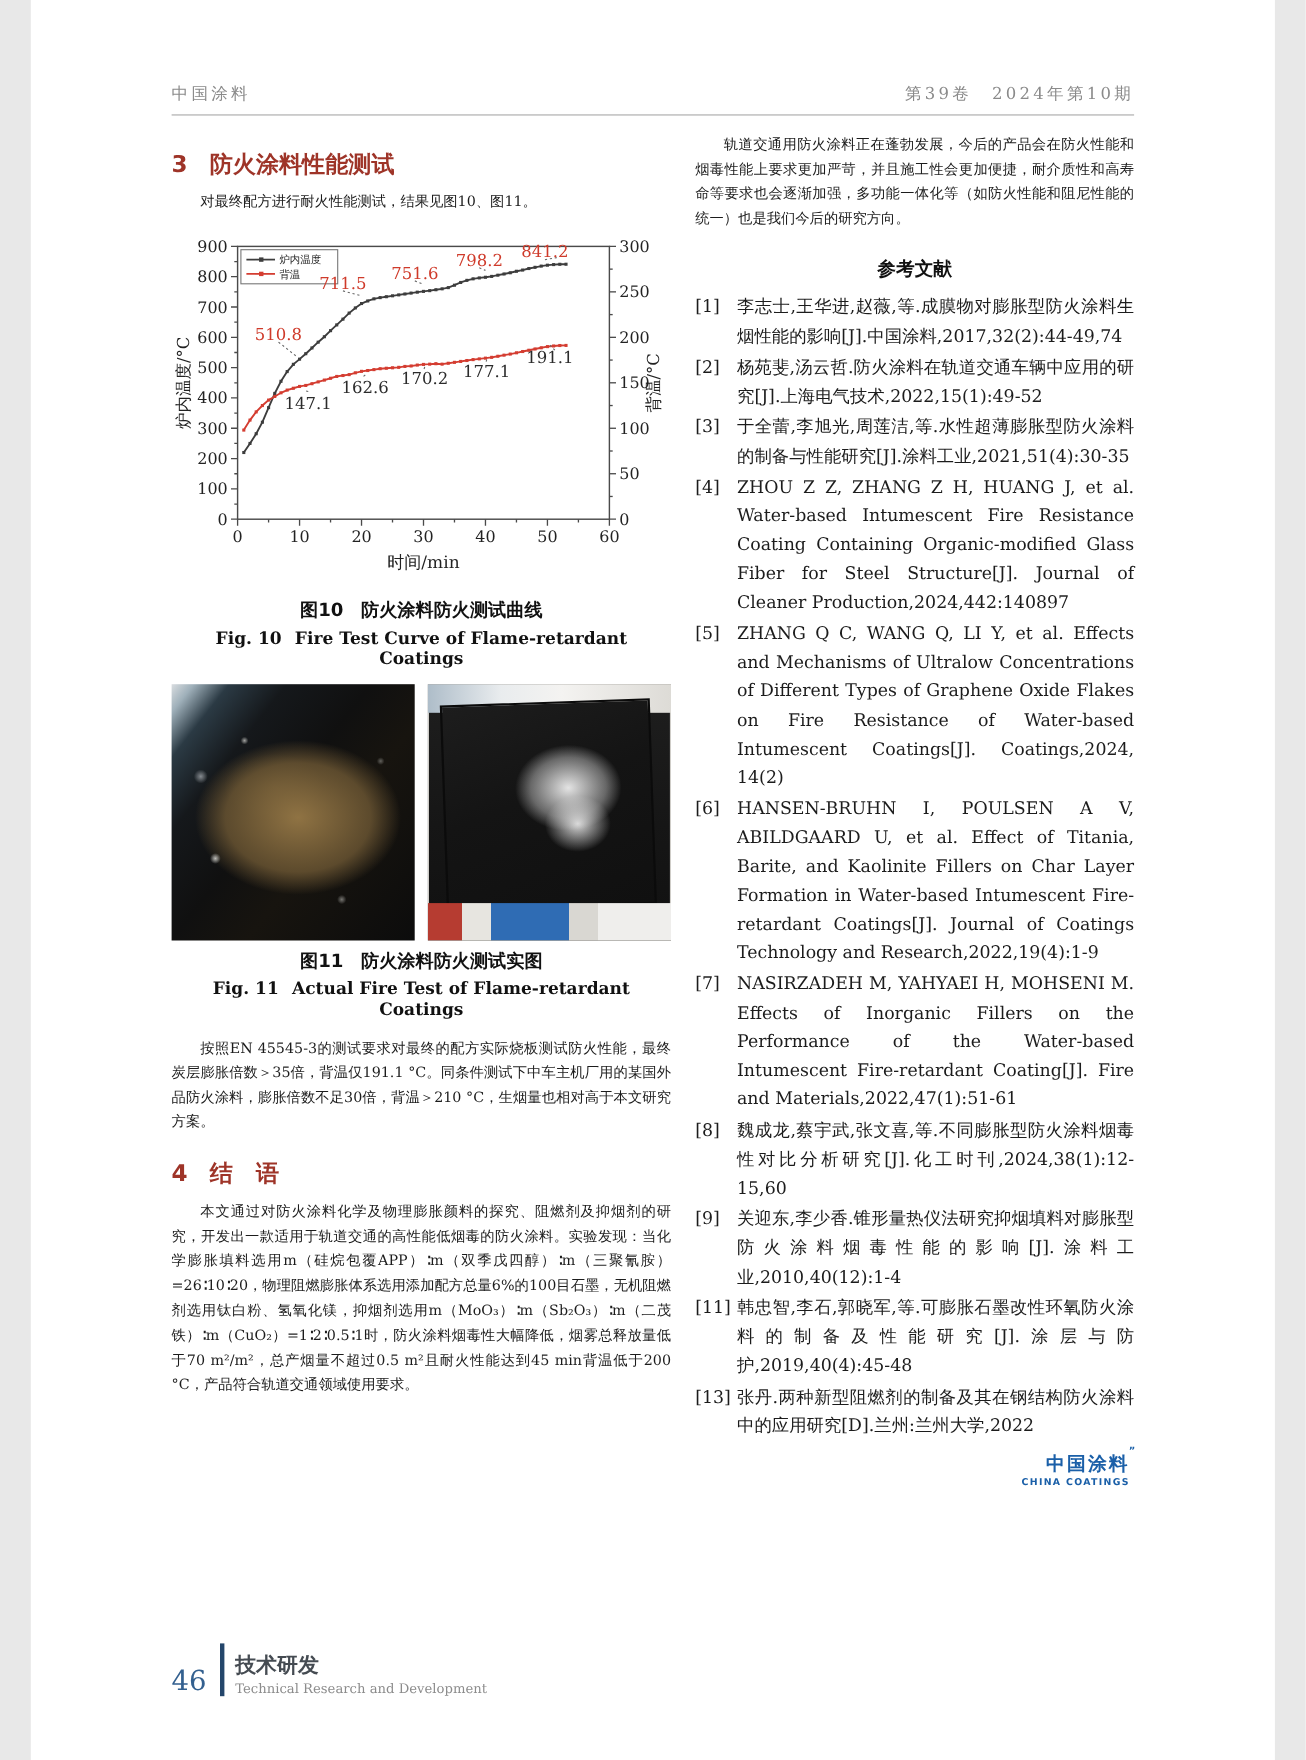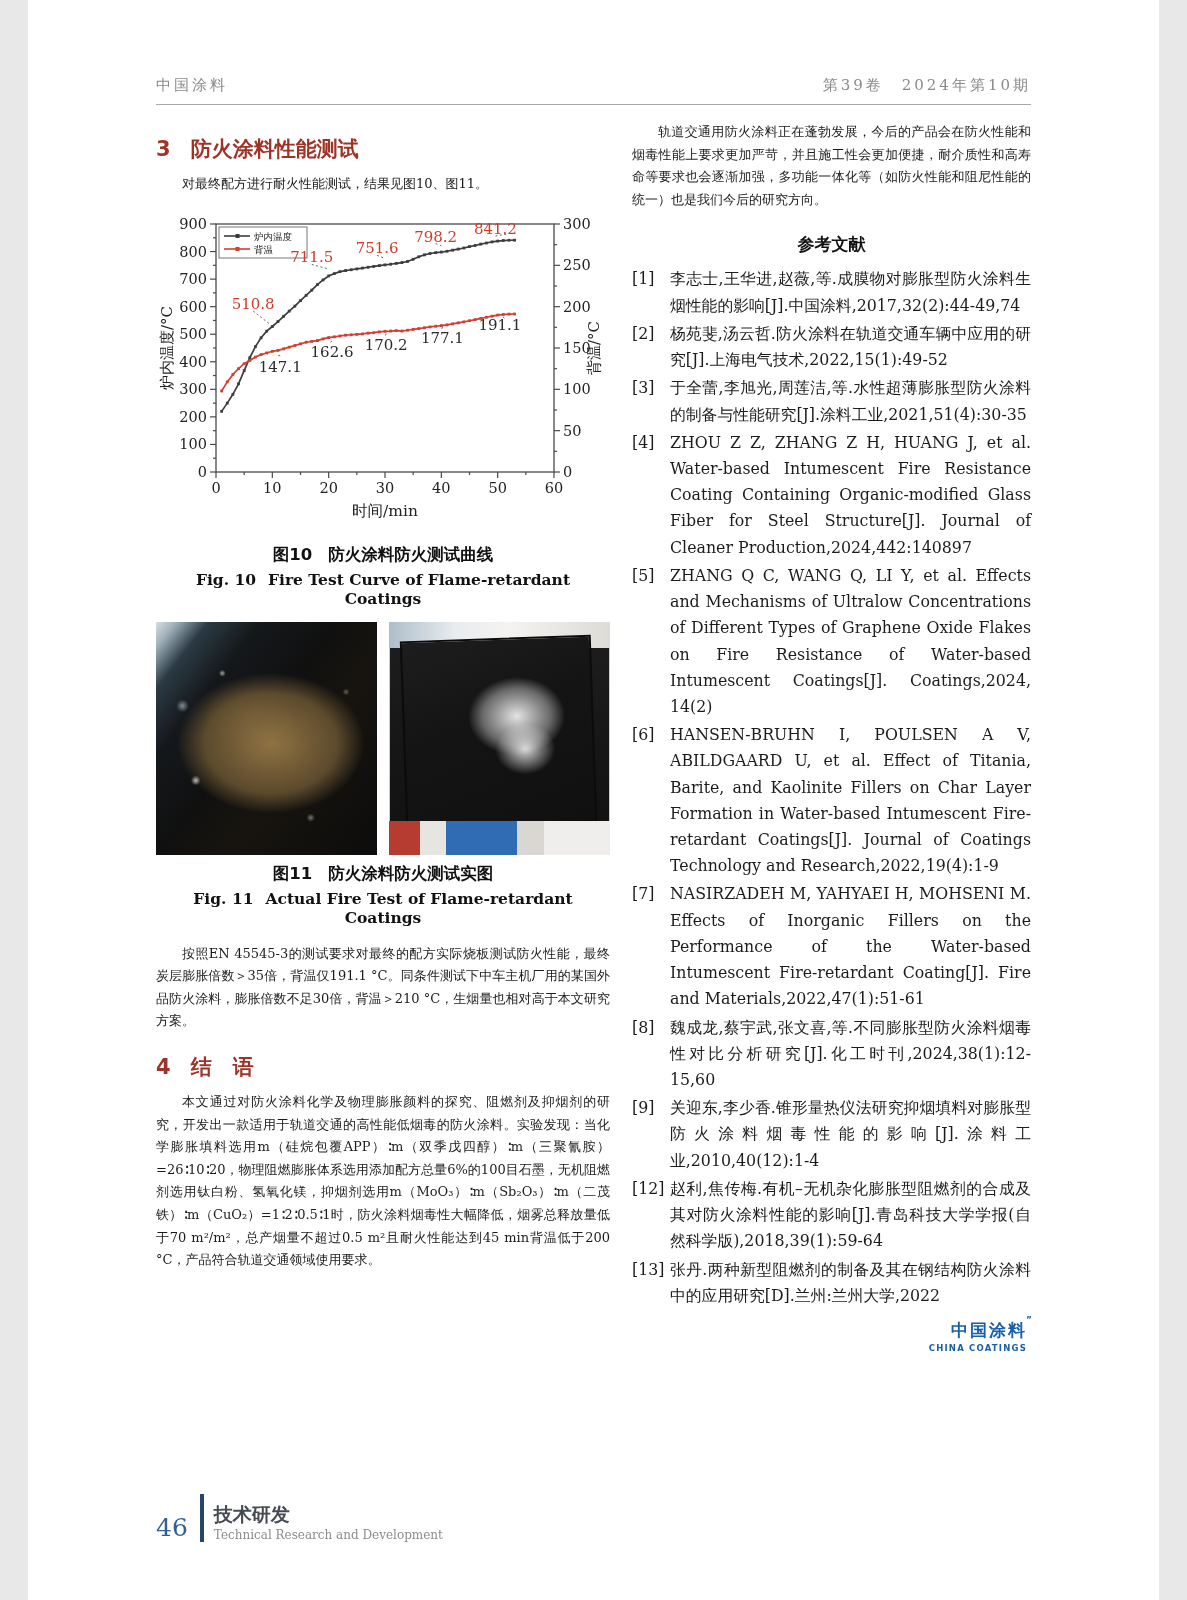--- a/index.html
+++ b/index.html
@@ -385,22 +385,22 @@
             </div>
             <div class="ref">
               <span class="ref-id">[8]</span>
               <span class="ref-text">魏成龙,蔡宇武,张文喜,等.不同膨胀型防火涂料烟毒性对比分析研究[J].化工时刊,2024,38(1):12-15,60</span>
             </div>
             <div class="ref">
               <span class="ref-id">[9]</span>
               <span class="ref-text">关迎东,李少香.锥形量热仪法研究抑烟填料对膨胀型防火涂料烟毒性能的影响[J].涂料工业,2010,40(12):1-4</span>
             </div>
             <div class="ref">
-              <span class="ref-id">[12]</span>
-              <span class="ref-text">赵利,焦传梅.有机–无机杂化膨胀型阻燃剂的合成及其对防火涂料性能的影响[J].青岛科技大学学报(自然科学版),2018,39(1):59-64</span>
+              <span class="ref-id">[11]</span>
+              <span class="ref-text">韩忠智,李石,郭晓军,等.可膨胀石墨改性环氧防火涂料的制备及性能研究[J].涂层与防护,2019,40(4):45-48</span>
             </div>
             <div class="ref">
               <span class="ref-id">[13]</span>
               <span class="ref-text">张丹.两种新型阻燃剂的制备及其在钢结构防火涂料中的应用研究[D].兰州:兰州大学,2022</span>
             </div>
           </div>
         <div class="brand-logo">
           <div class="cn"><span>中国涂料</span><span class="tick">”</span></div>
           <div class="en">CHINA COATINGS</div>
         </div>

